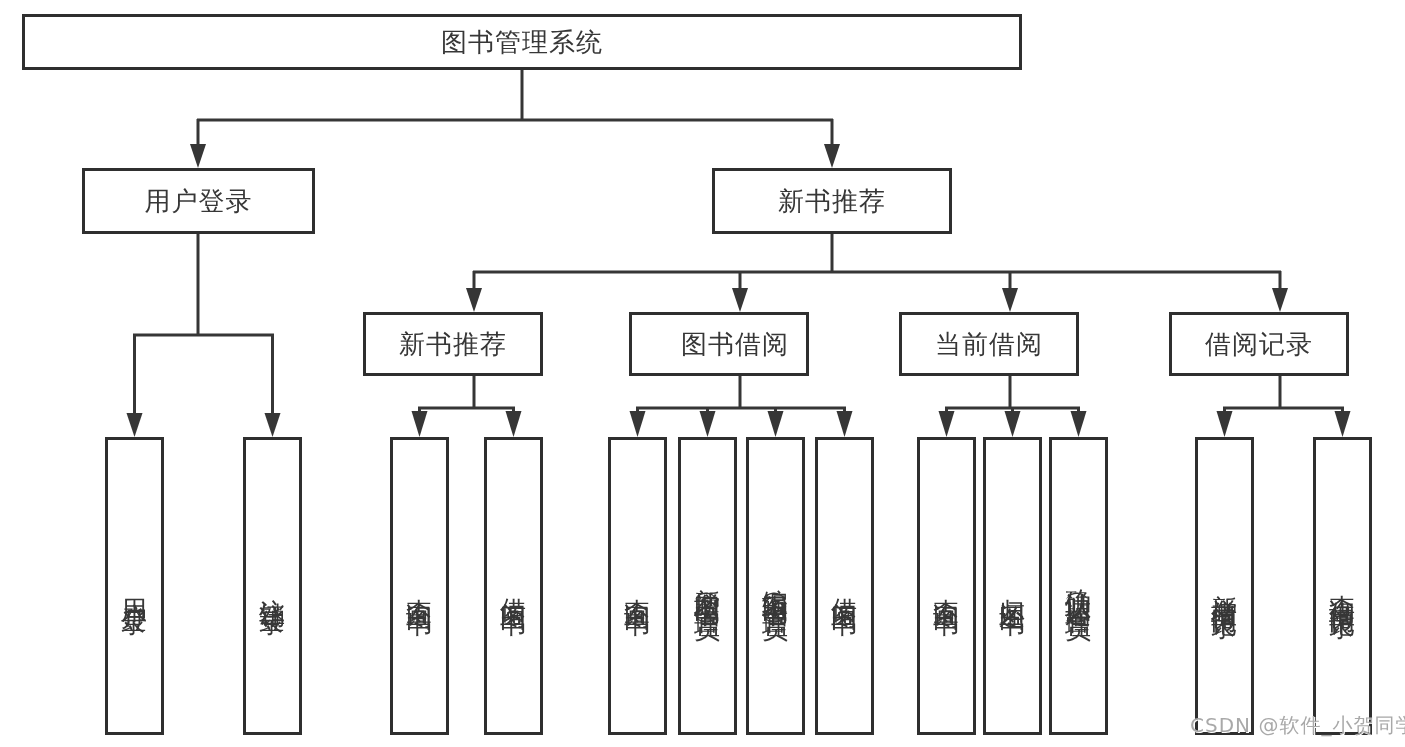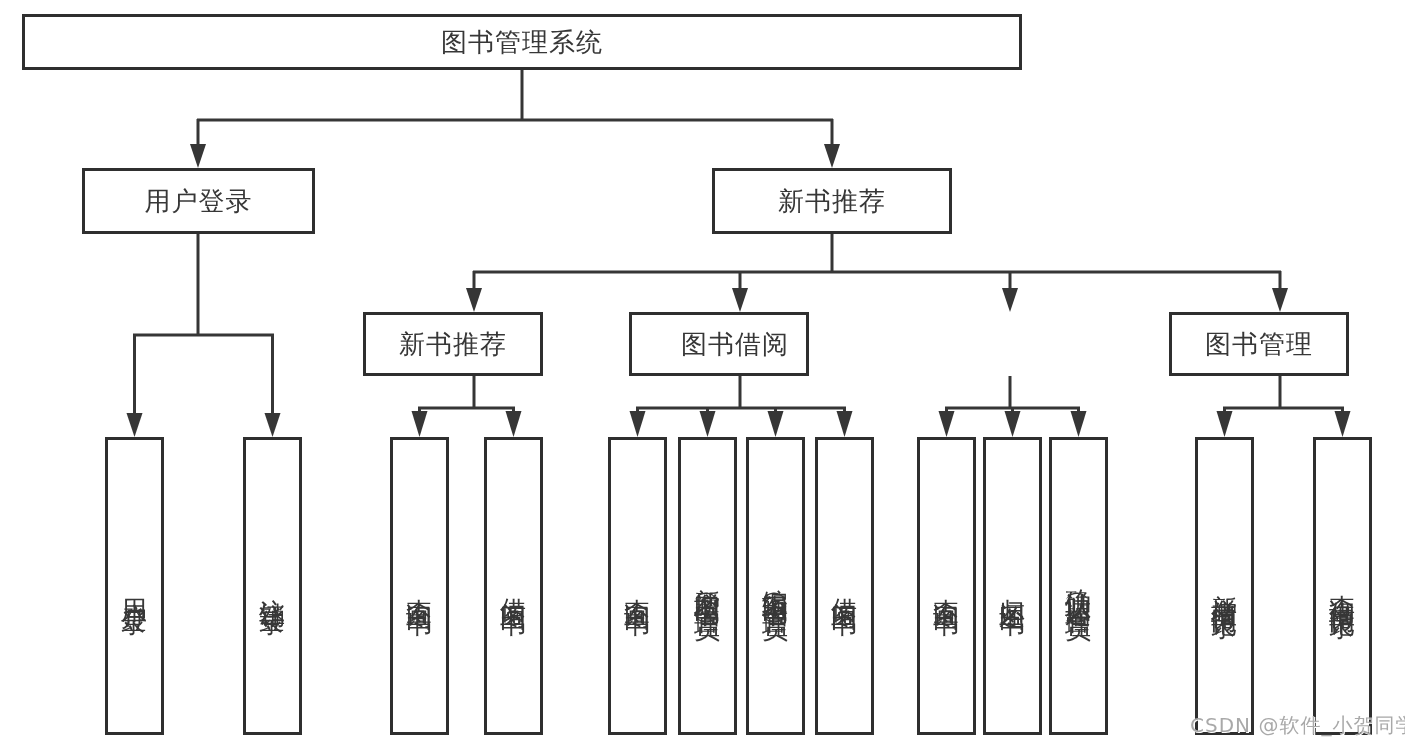--- a/index.html
+++ b/index.html
@@ -132,22 +132,25 @@
   <div class="box lvl2b">
     <span>新书推荐</span>
   </div>
 
   <div class="box lvl3 l3-0">
     <span>新书推荐</span>
   </div>
   <div class="box lvl3 l3-1">
     <span>图书借阅</span>
   </div>
+  <div class="box lvl3 l3-2">
+    <span>当前借阅</span>
+  </div>
   <div class="box lvl3 l3-3">
-    <span>图书管理</span>
+    <span>借阅记录</span>
   </div>
 
   <div class="box leaf lf-0">
     <span>用户登录</span>
   </div>
   <div class="box leaf lf-1">
     <span>注销登录</span>
   </div>
 
   <div class="box leaf lf-2">

